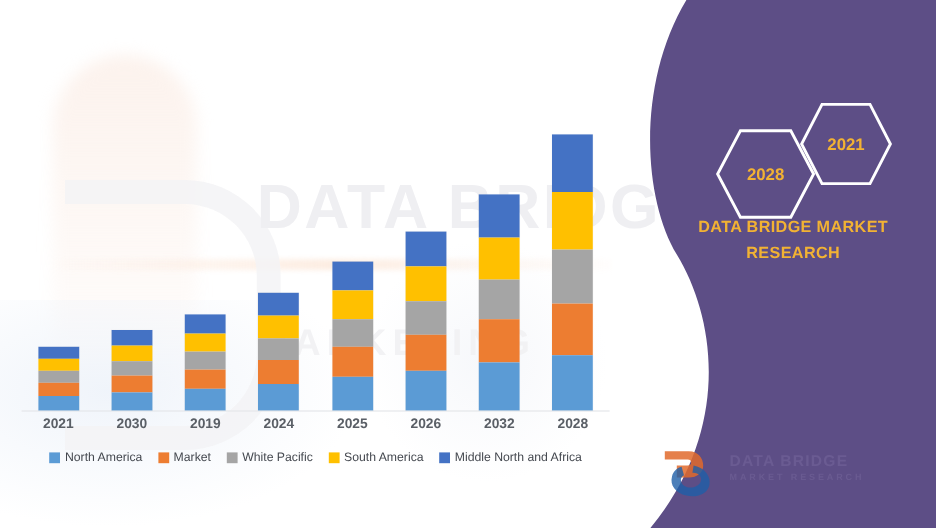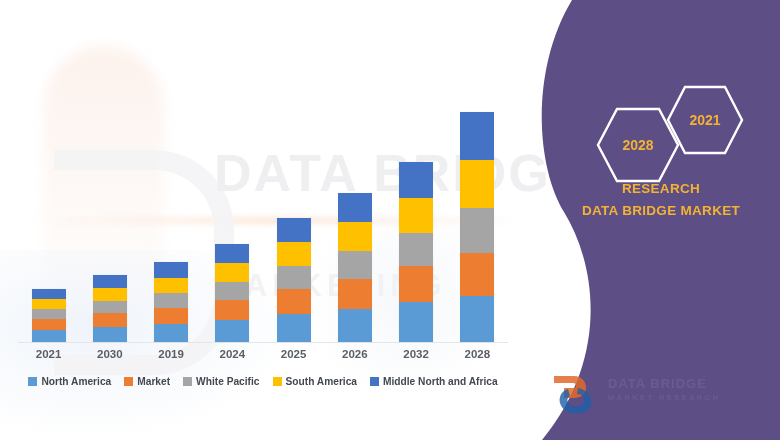--- a/index.html
+++ b/index.html
@@ -66,21 +66,21 @@
   .bar-slot{flex:1;display:flex;flex-direction:column;align-items:center;justify-content:flex-end;height:100%;}
   .bar{width:34px;display:flex;flex-direction:column-reverse;box-shadow:0 0 0 .5px rgba(0,0,0,.03);}
   .seg{width:100%;}
   .xlabels{position:absolute;left:18px;top:348px;width:490px;display:flex;}
   .xlabels div{flex:1;text-align:center;color:#5a5f66;font-size:11.5px;font-weight:600;}
 
   .legend{position:absolute;left:18px;top:376px;width:490px;display:flex;
     justify-content:center;align-items:center;gap:13px;}
   .lg{display:flex;align-items:center;gap:4px;}
   .lg i{width:9px;height:9px;display:inline-block;}
-  .lg span{color:#44484f;font-size:10.2px;font-weight:700;white-space:nowrap;}
+  .lg span{color:#44484f;font-size:10.2px;font-weight:400;white-space:nowrap;}
 </style>
 </head>
 <body>
 
 <div id="stage">
 
   <div class="bg-tint-a"></div>
   <div class="bg-tint-b"></div>
   <div class="bg-band"></div>
 
@@ -210,22 +210,22 @@
   </div>
 
   <div class="hex hex-2028">
     <svg viewBox="0 0 86 78">
       <polygon points="22,3 64,3 83,39 64,75 22,75 3,39" fill="none" stroke="#ffffff" stroke-width="2.4"></polygon>
     </svg>
     <span>2028</span>
   </div>
 
   <div class="brand">
+    <div>DATA BRIDGE MARKET</div>
     <div>RESEARCH</div>
-    <div>DATA BRIDGE MARKET</div>
   </div>
 
   <div class="logo">
     <svg width="54" height="44" viewBox="0 0 54 44">
       <path d="M6 4 L26 4 C34 4 38 10 38 16 C38 22 33 26 26 26 L16 26 L16 16 L25 16 C27 16 28 15 28 13.5 C28 12 27 11 25 11 L6 11 Z" fill="#e06a2b" opacity=".85"></path>
       <path d="M30 16 C40 18 45 26 43 33 C41 40 32 43 24 41 C15 39 10 32 12 25 C13 21 16 18 20 17 L22 24
                C20 25 19 27 19.5 29 C20.5 33 25 35 30 34 C35 33 37 29 36 26 C35 23 32 22 29 22 Z" fill="#1f5fa8" opacity=".8"></path>
     </svg>
     <div class="logo-txt">DATA BRIDGE</div>
     <div class="logo-sub">MARKET RESEARCH</div>

